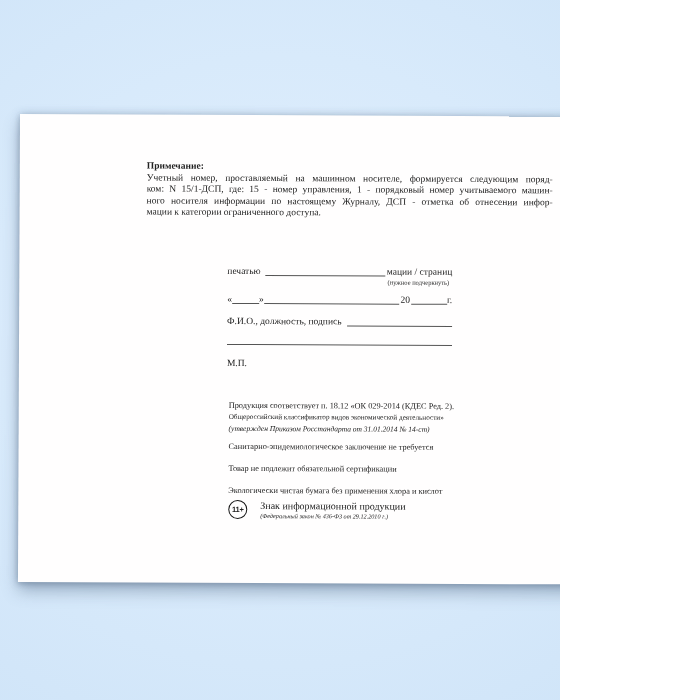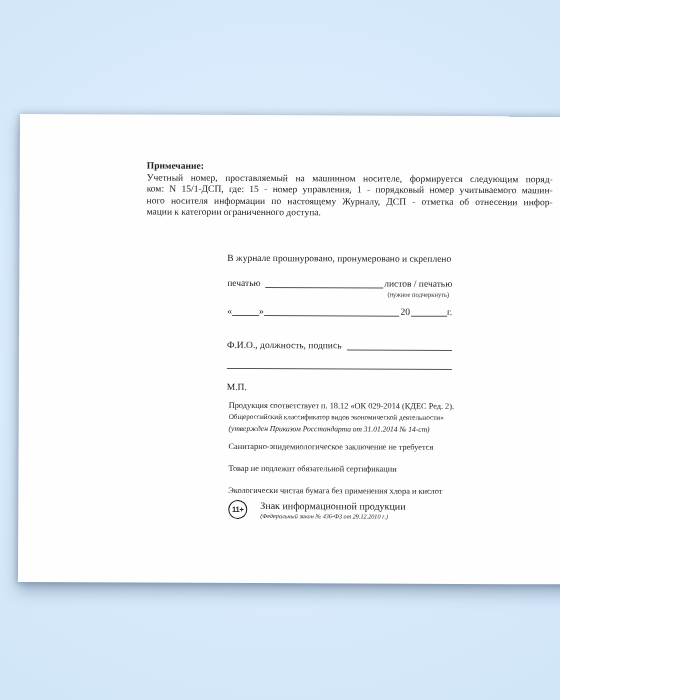--- a/index.html
+++ b/index.html
@@ -67,21 +67,21 @@
     text-align: right;
     padding-right: 3px;
     font-size: 6.5px;
     line-height: 8px;
     color: #2a2a2a;
   }
   .date-row { margin-top: 7px; }
   .fill-q { width: 27px; }
   .fill-y { width: 36px; }
   .year-prefix { padding: 0 1px; }
-  .sig-row { margin-top: 22px; }
+  .sig-row { margin-top: 10px; }
   .sig-label { padding-right: 5px; white-space: nowrap; }
   .rule {
     margin-top: 17px;
     border-bottom: 1px solid #555;
     height: 0;
   }
   .mp-row {
     margin-top: 12px;
     padding-right: 4px;
   }
@@ -132,26 +132,25 @@
 
     <div class="note">
       <div class="note-title">Примечание:</div>
       <div class="note-line">Учетный номер, проставляемый на машинном носителе, формируется следующим поряд-</div>
       <div class="note-line">ком: N 15/1-ДСП, где: 15 - номер управления, 1 - порядковый номер учитываемого машин-</div>
       <div class="note-line">ного носителя информации по настоящему Журналу, ДСП - отметка об отнесении инфор-</div>
       <div class="note-line last">мации к категории ограниченного доступа.</div>
     </div>
 
     <div class="binding">
-      <div>В журнале прошнуровано, пронумеровано и скреплено</div>
 
       <div class="flexline seal-row">
         <span class="seal-label">печатью</span>
         <span class="fill grow"></span>
-        <span class="sheets-label">листов / печатью</span>
+        <span class="sheets-label">мации / страниц</span>
       </div>
 
       <div class="hint-row">(нужное подчеркнуть)</div>
 
       <div class="flexline date-row">
         <span>«</span>
         <span class="fill fill-q"></span>
         <span>»</span>
         <span class="fill grow"></span>
         <span class="year-prefix">20</span>

